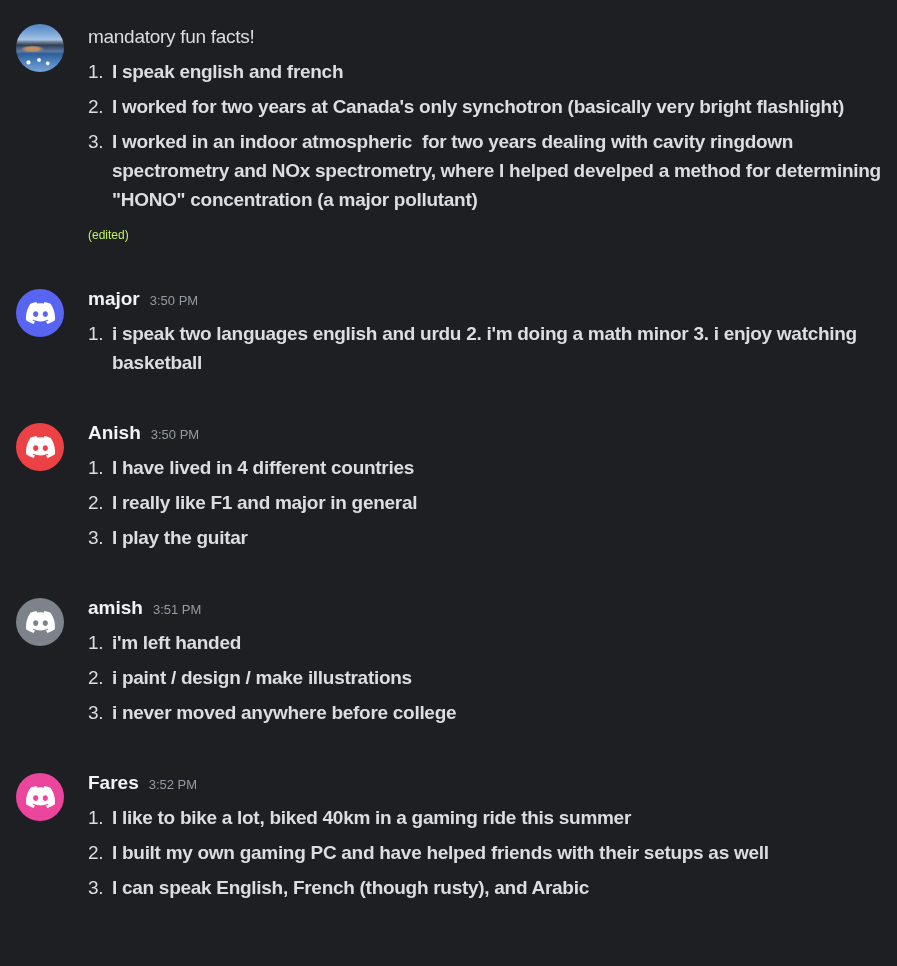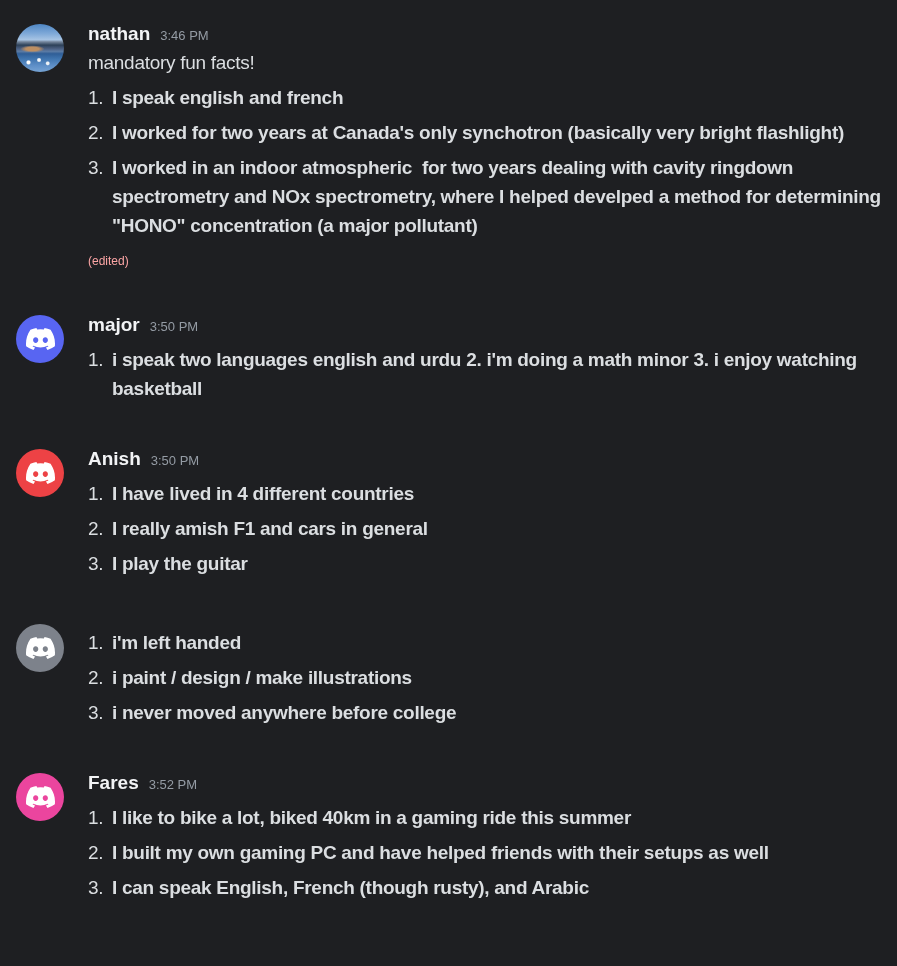--- a/index.html
+++ b/index.html
@@ -45,37 +45,33 @@
   .username {
     font-size: 19px; font-weight: 600; color: #f2f3f5; cursor: pointer;
   }
   .timestamp { font-size: 13px; color: #949ba4; margin-left: 10px; }
   .content { font-size: 19px; line-height: 29px; letter-spacing: -0.015em; }
   .p { white-space: pre-wrap; }
   .li { display: flex; margin-top: 6px; }
   .num { flex: none; width: 24px; }
   .li-text { flex: 1; min-width: 0; white-space: pre-wrap; font-weight: bold; }
   .edited {
-    font-size: 12px; line-height: 15px; color: #fca5a5;
+    font-size: 12px; line-height: 15px; color: #bef264;
     margin-top: 14px; letter-spacing: 0;
   }
 </style>
 </head>
 <body>
 
 <main class="chat" id="chat">
   <div class="group">
     <div class="avatar photo">
       
     </div>
     <div class="body">
-      <div class="header">
-        <span class="username">nathan</span>
-        <span class="timestamp">3:46 PM</span>
-      </div>
       <div class="content">
           <div class="p">mandatory fun facts!</div>
           <div class="li">
             <span class="num">1.</span>
             <span class="li-text">I speak english and french</span>
           </div>
           <div class="li">
             <span class="num">2.</span>
             <span class="li-text">I worked for two years at Canada's only synchotron (basically very bright flashlight)</span>
           </div>
@@ -119,37 +115,41 @@
         <span class="username">Anish</span>
         <span class="timestamp">3:50 PM</span>
       </div>
       <div class="content">
           <div class="li">
             <span class="num">1.</span>
             <span class="li-text">I have lived in 4 different countries</span>
           </div>
           <div class="li">
             <span class="num">2.</span>
-            <span class="li-text">I really amish F1 and cars in general</span>
+            <span class="li-text">I really like F1 and major in general</span>
           </div>
           <div class="li">
             <span class="num">3.</span>
             <span class="li-text">I play the guitar</span>
           </div>
         </div>
     </div>
   </div>
 
   <div class="group">
     <div class="avatar" style="background: rgb(125, 130, 139);">
       <svg class="clyde" viewBox="0 0 127.14 96.36" aria-hidden="true">
         <path fill="#ffffff" d="M107.7,8.07A105.15,105.15,0,0,0,81.47,0a72.06,72.06,0,0,0-3.36,6.83A97.68,97.68,0,0,0,49,6.83,72.37,72.37,0,0,0,45.64,0,105.89,105.89,0,0,0,19.39,8.09C2.79,32.65-1.71,56.6.54,80.21h0A105.73,105.73,0,0,0,32.71,96.36,77.7,77.7,0,0,0,39.6,85.25a68.42,68.42,0,0,1-10.85-5.18c.91-.66,1.8-1.34,2.66-2a75.57,75.57,0,0,0,64.32,0c.87.71,1.76,1.39,2.66,2a68.68,68.68,0,0,1-10.87,5.19,77,77,0,0,0,6.89,11.1A105.25,105.25,0,0,0,126.6,80.22h0C129.24,52.84,122.09,29.11,107.7,8.07ZM42.45,65.69C36.18,65.69,31,60,31,53s5-12.74,11.43-12.74S54,46,53.89,53,48.84,65.69,42.45,65.69Zm42.24,0C78.41,65.69,73.25,60,73.25,53s5-12.74,11.44-12.74S96.23,46,96.12,53,91.08,65.69,84.69,65.69Z"></path>
       </svg>
     </div>
     <div class="body">
+      <div class="header">
+        <span class="username">amish</span>
+        <span class="timestamp">3:51 PM</span>
+      </div>
       <div class="content">
           <div class="li">
             <span class="num">1.</span>
             <span class="li-text">i'm left handed</span>
           </div>
           <div class="li">
             <span class="num">2.</span>
             <span class="li-text">i paint / design / make illustrations</span>
           </div>
           <div class="li">

